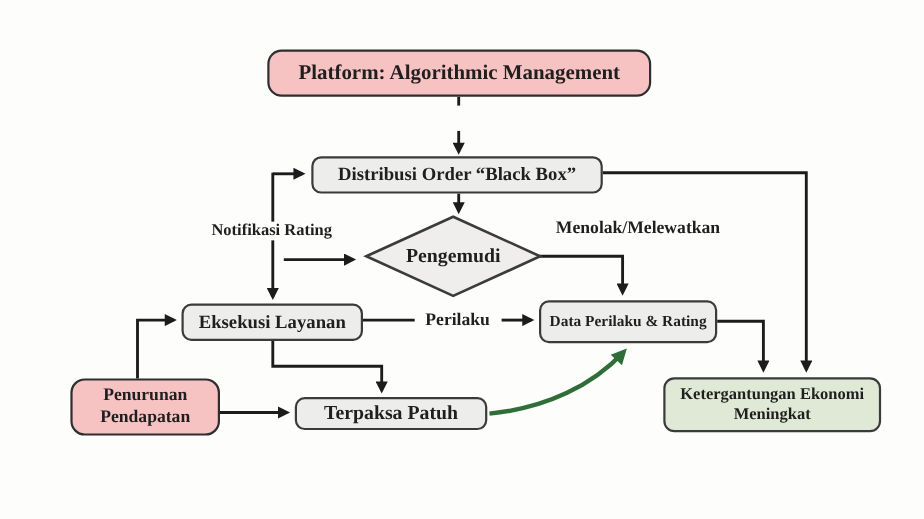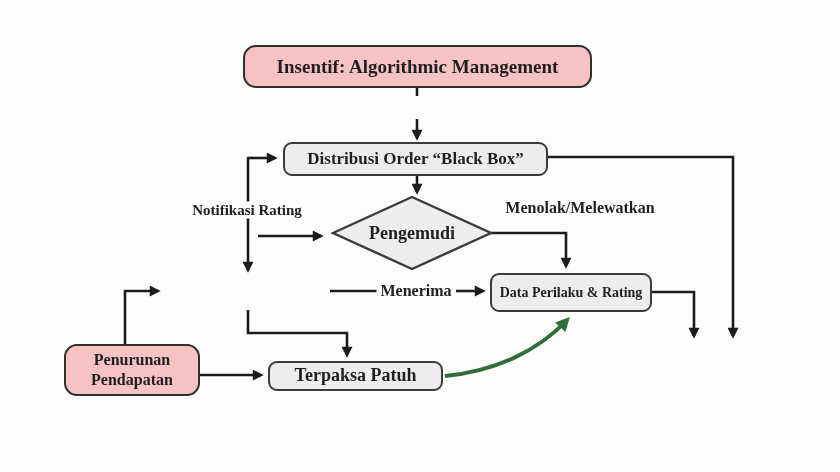--- a/index.html
+++ b/index.html
@@ -67,34 +67,36 @@
       <path d="M 125,344 L 125,291 L 158,291" marker-end="url(#ah)"></path>
       <path d="M 248,310 L 248,333 L 347,333 L 347,355" marker-end="url(#ah)"></path>
       <path d="M 200,375 L 261,375" marker-end="url(#ah)"></path>
       <path d="M 548,157 L 733,157 L 733,336" marker-end="url(#ah)"></path>
       <path d="M 652,292 L 694,292 L 694,336" marker-end="url(#ah)"></path>
     </g>
     <path d="M 445,376 C 497,371 539,350 567,320" stroke="#2f6e38" stroke-width="4" fill="none" marker-end="url(#ahg)"></path>
     <polygon points="333,233 412,197 491,233 412,269" fill="#efeeec" stroke="#3b3b3b" stroke-width="2.4"></polygon>
   </svg>
 
-  <div class="node pink nowrap n-platform">Insentif: Algorithmic Management</div>
+  <div class="node pink nowrap n-platform">Platform: Algorithmic Management</div>
 
   <div class="node nowrap n-distribusi">Distribusi Order “Black Box”</div>
 
   <div class="diamond-label" style="left:412px;top:233px;">Pengemudi</div>
 
+  <div class="node nowrap n-eksekusi">Eksekusi Layanan</div>
 
   <div class="node nowrap n-data">Data Perilaku &amp; Rating</div>
 
   <div class="node nowrap n-terpaksa">Terpaksa Patuh</div>
 
   <div class="node pink n-penurunan">Penurunan Pendapatan</div>
 
+  <div class="node green n-ketergantungan">Ketergantungan Ekonomi Meningkat</div>
 
 
   <div class="edge-label masked l-notifikasi">Notifikasi Rating</div>
 
   <div class="edge-label l-menolak">Menolak/Melewatkan</div>
 
-  <div class="edge-label masked l-menerima">Menerima</div>
+  <div class="edge-label masked l-menerima">Perilaku</div>
 
 </div>
 
 </body></html>

